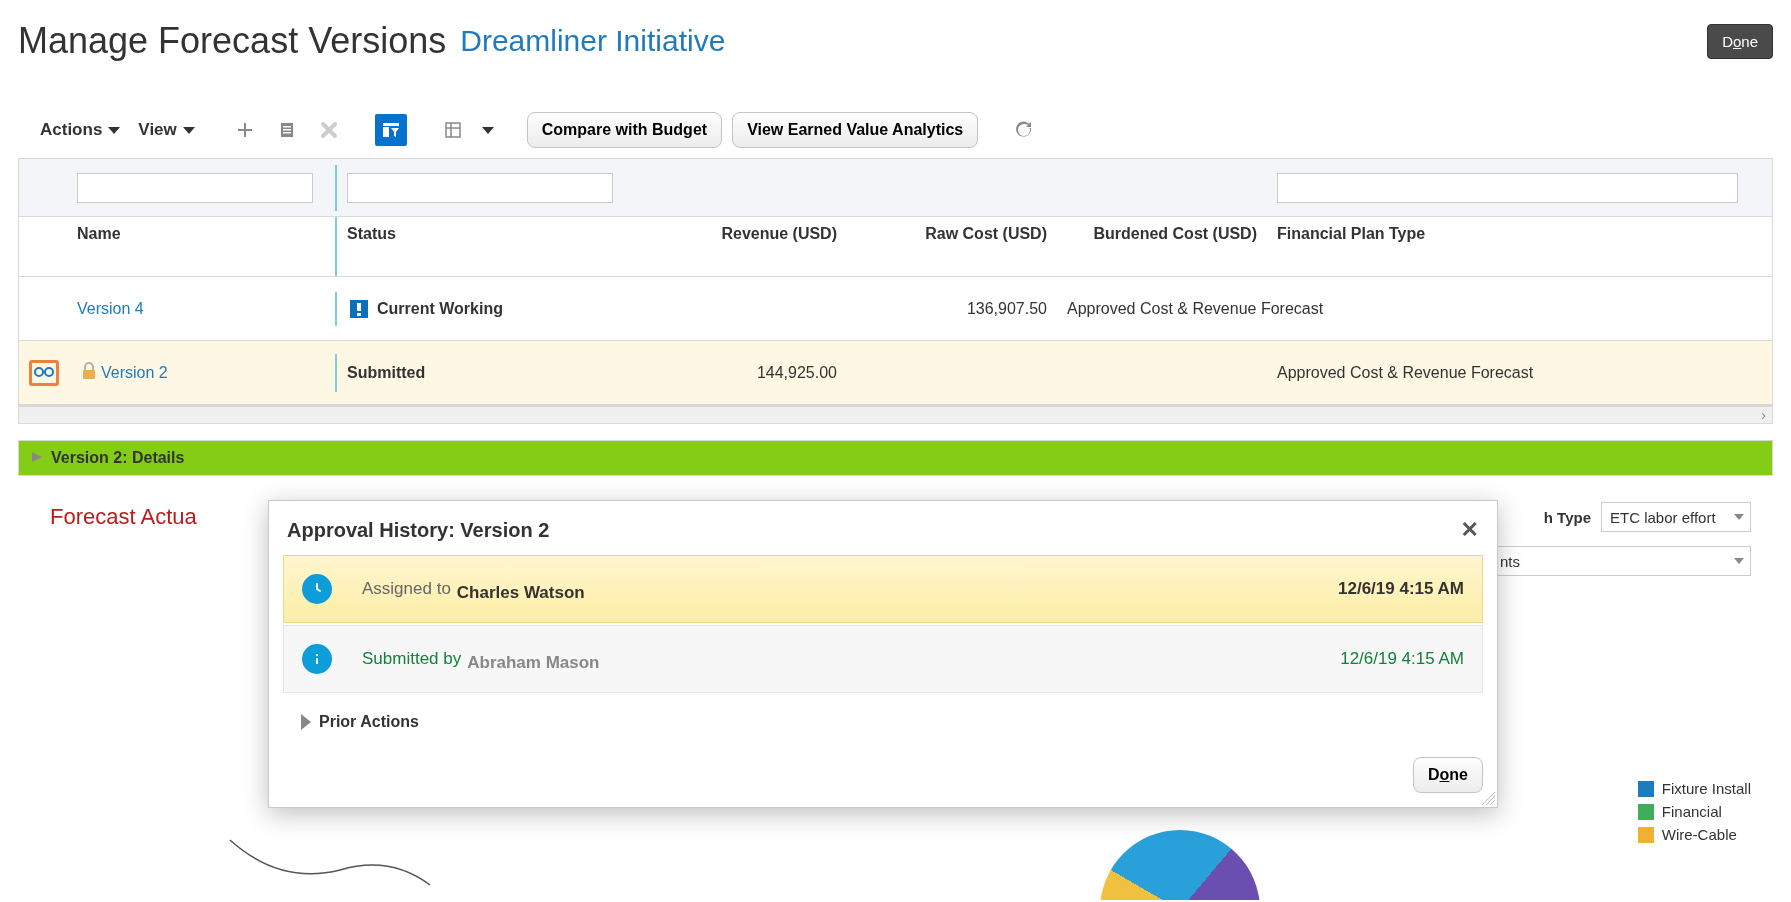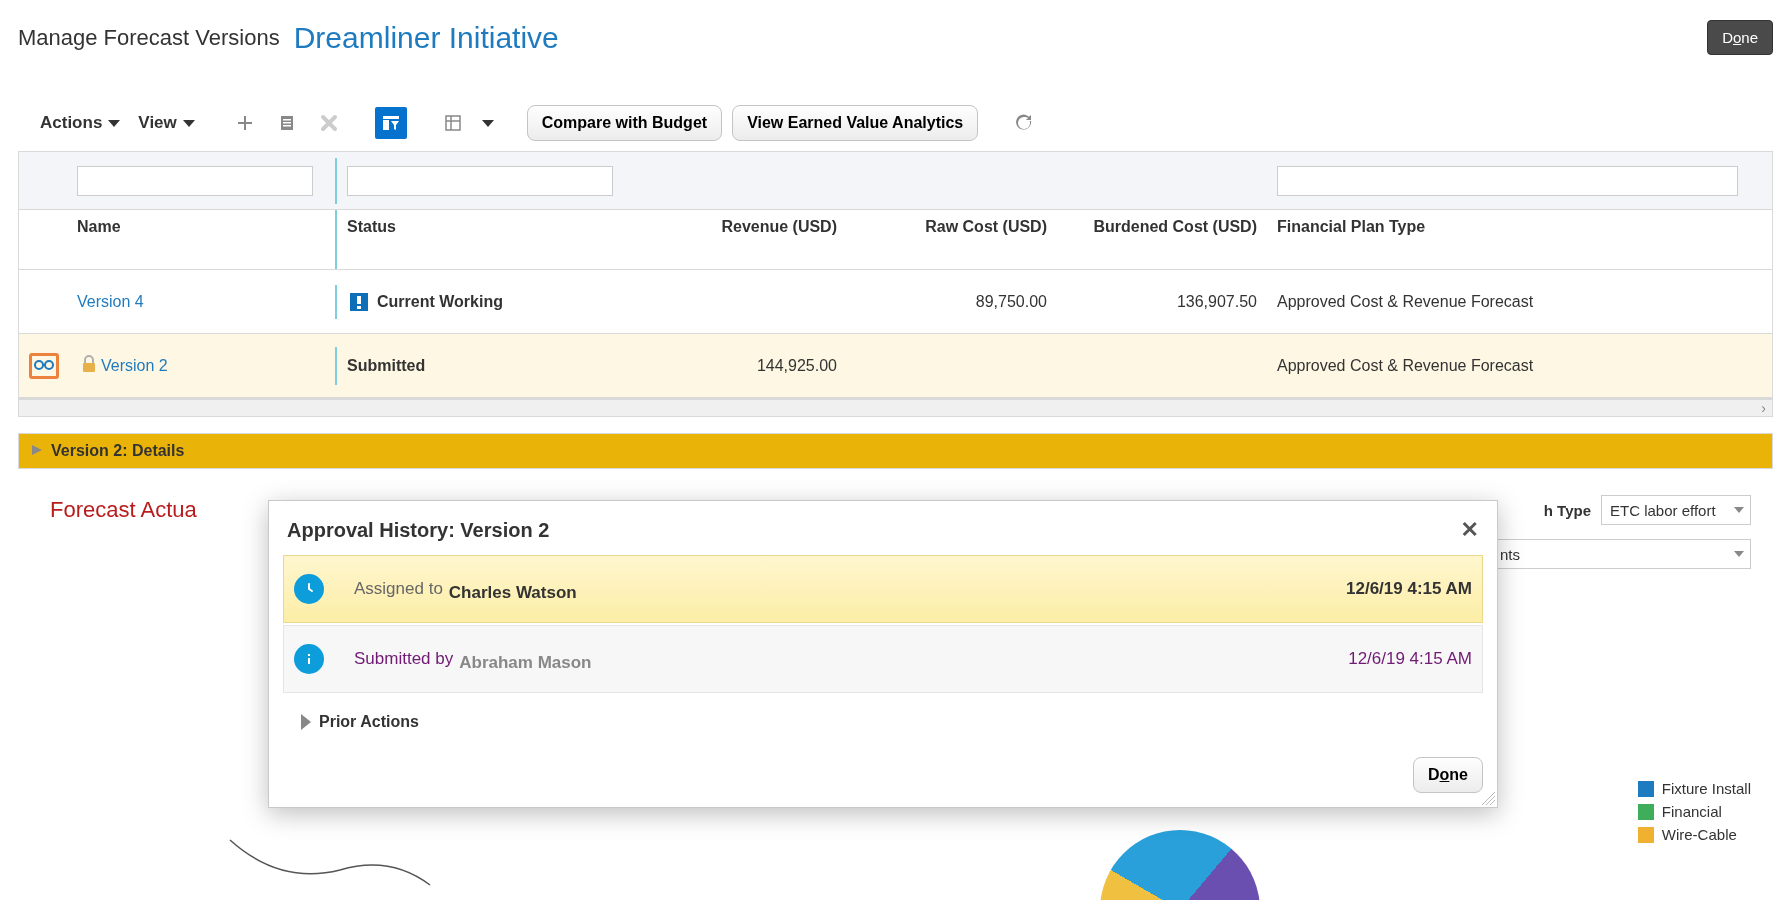--- a/index.html
+++ b/index.html
@@ -10,21 +10,21 @@
     color: #333;
     background: #fff;
     width: 1791px;
   }
   .page-header {
     display: flex;
     align-items: center;
     padding: 20px 18px 10px 18px;
   }
   .page-title {
-    font-size: 22px;
+    font-size: 36px;
     font-weight: 400;
     color: #333;
     margin-right: 14px;
   }
   .page-link {
     font-size: 30px;
     color: #1f7bbf;
     cursor: pointer;
   }
   .header-spacer { flex: 1; }
@@ -128,21 +128,21 @@
     margin: 0 18px;
     position: relative;
     display:flex; align-items:center; justify-content:flex-end;
   }
   .scrollbar-faux::after{
     content:"›"; padding-right:6px; color:#888; font-size:14px;
   }
 
   .details-bar {
     margin: 16px 18px 0 18px;
-    background: #eab308;
+    background: #84cc16;
     border: 1px solid #d9d9d9;
     padding: 8px 12px;
     font-size: 16px; font-weight:600;
     display:flex; align-items:center;
   }
   .disclosure-tri {
     width:0;height:0;border-top:8px solid transparent;border-bottom:8px solid transparent;border-left:10px solid #888; margin-right:8px;
     transform: rotate(0deg);
   }
 
@@ -169,38 +169,38 @@
     border:1px solid #c9c9c9;
     box-shadow: 0 6px 24px rgba(0,0,0,0.25);
     z-index: 50;
     padding: 10px 14px 14px 14px;
   }
   .popup-title { font-size:20px; font-weight:600; padding:6px 4px 12px 4px; display:flex; align-items:center;}
   .popup-title .spacer{flex:1;}
   .popup-close { font-size:22px; color:#555; cursor:pointer; font-weight:bold;}
   .hist-item {
     display:flex; align-items:center;
-    padding: 18px 10px;
+    padding: 18px 18px;
     border:1px solid #e5e5e5;
     background:#f7f7f7;
     margin-bottom:2px;
     font-size:17px;
   }
   .hist-item.highlight {
     background: linear-gradient(#fff6cf,#fceea6);
     border-color:#e8d98c;
   }
   .hist-ic {
     width:30px;height:30px;border-radius:50%;background:#0d9ddb;color:#fff;display:inline-flex;align-items:center;justify-content:center;margin-right:30px;font-size:16px;flex-shrink:0;
   }
   .hist-label { color:#666; margin-right:6px;}
   .hist-name { font-weight:600; color:#333;margin-top:7px;}
   .hist-ts { color:#333; font-weight:600;}
   .hist-item .spacer{flex:1;}
-  .dimmed .hist-label,.dimmed .hist-name,.dimmed .hist-ts{color:#701a75;font-weight:400;}
+  .dimmed .hist-label,.dimmed .hist-name,.dimmed .hist-ts{color:#15803d;font-weight:400;}
   .dimmed .hist-name{font-weight:600;color:#888;}
   .prior-actions { display:flex;align-items:center;padding:18px 6px 8px 18px;font-weight:600;font-size:16px;}
   .popup-footer { display:flex; justify-content:flex-end; padding-top:18px;}
   .resize-grip {
     position:absolute; right:2px; bottom:2px; width:14px; height:14px;
     background:
       linear-gradient(135deg, transparent 50%, #bbb 50%, #bbb 55%, transparent 55%,
                               transparent 65%, #bbb 65%, #bbb 70%, transparent 70%,
                               transparent 80%, #bbb 80%, #bbb 85%, transparent 85%);
   }
@@ -320,21 +320,20 @@
       <span class="row-indicator">
         <svg width="22" height="22" viewBox="0 0 22 22">
             <rect x="2" y="2" width="18" height="18" fill="#0d6fb8"></rect>
             <rect x="9" y="5" width="4" height="8" fill="#fff"></rect>
             <rect x="9" y="15" width="4" height="3" fill="#fff"></rect>
           </svg>
       </span>
       <span style="font-weight:600">Current Working</span>
     </div>
     <div class="col c-rev"></div>
-    <div class="col c-raw">89,750.00</div>
     <div class="col c-burden">136,907.50</div>
     <div class="col c-plan">Approved Cost &amp; Revenue Forecast</div>
   </div>
 
   <div class="data-row selected">
     <div class="col c-icon" style="display:flex;align-items:center;gap:2px;">
       <span class="glasses-box">
         <svg width="20" height="12" viewBox="0 0 20 12">
             <circle cx="5" cy="6" r="4" fill="none" stroke="#1f7bbf" stroke-width="2"></circle>
             <circle cx="15" cy="6" r="4" fill="none" stroke="#1f7bbf" stroke-width="2"></circle>

